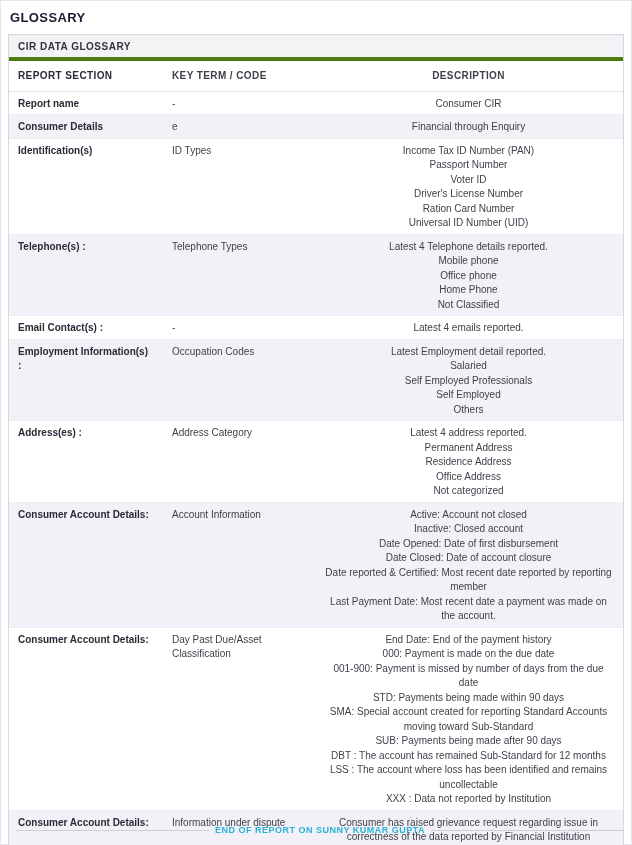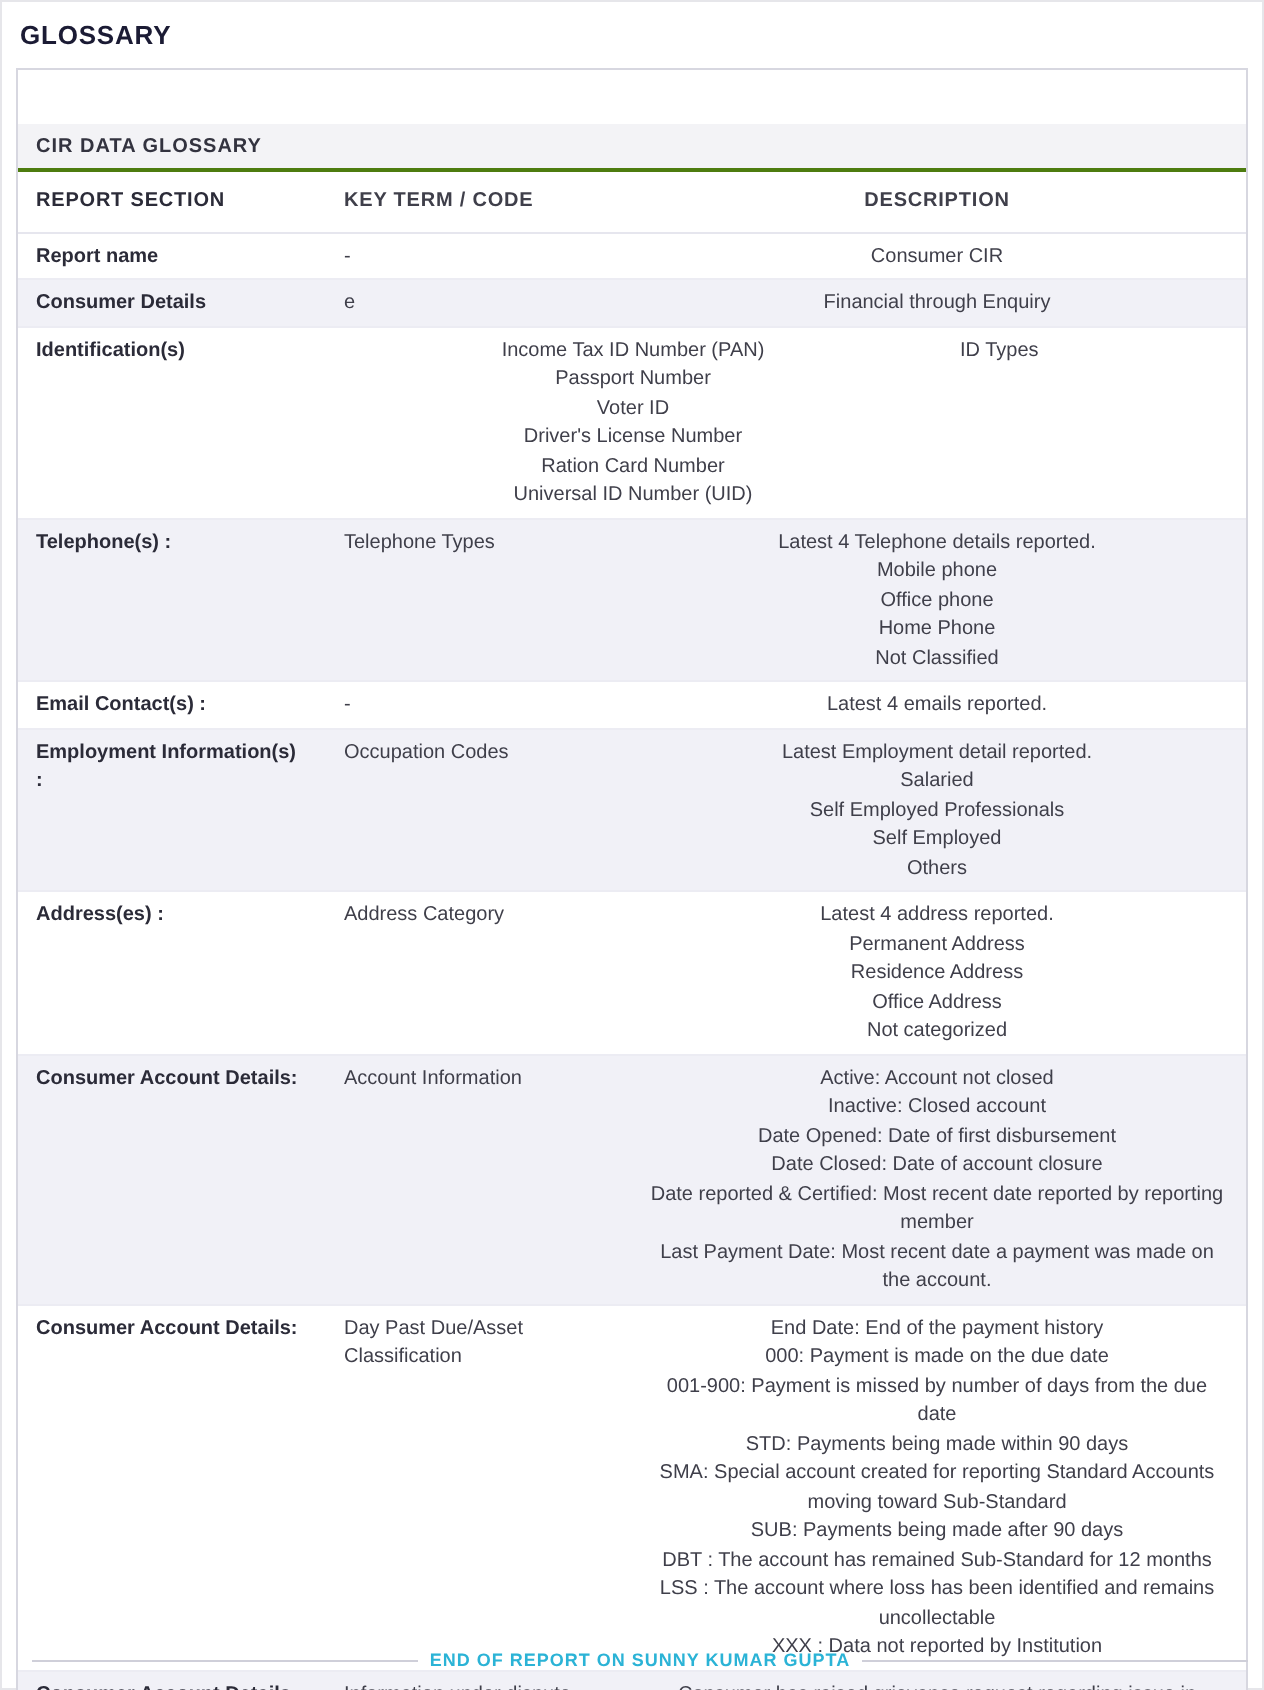--- a/index.html
+++ b/index.html
@@ -19,27 +19,26 @@
     color: #1b1b34;
     letter-spacing: 0.4px;
     margin: 4px 0 9px 2px;
   }
   .glossary-box {
     border: 1px solid #d7d7e0;
     background: #ffffff;
   }
   .glossary-header {
     background: #f3f3f6;
-    border-bottom: 2px solid #4d7c0f;
+    border-bottom: 4px solid #4d7c0f;
     padding: 6px 9px 5px 9px;
     font-size: 10px;
     font-weight: bold;
     color: #33333f;
     letter-spacing: 0.5px;
-    margin-top: 27px;
   }
   .thead { display: flex; border-bottom: 1px solid #e6e6ee; background: #ffffff; }
   .th {
     font-size: 8px;
     font-weight: bold;
     color: #2bb3d6;
     letter-spacing: 0.4px;
     text-transform: uppercase;
     padding-top: 8px !important;
     padding-bottom: 7px !important;
@@ -104,29 +103,29 @@
       <div class="trow">
         <div class="cell c1">Consumer Details</div>
         <div class="cell c2">e</div>
         <div class="cell c3">
             <div class="desc-line">Financial through Enquiry</div>
           </div>
       </div>
 
       <div class="trow">
         <div class="cell c1">Identification(s)</div>
+        <div class="cell c2">ID Types</div>
         <div class="cell c3">
             <div class="desc-line">Income Tax ID Number (PAN)</div>
             <div class="desc-line">Passport Number</div>
             <div class="desc-line">Voter ID</div>
             <div class="desc-line">Driver's License Number</div>
             <div class="desc-line">Ration Card Number</div>
             <div class="desc-line">Universal ID Number (UID)</div>
           </div>
-        <div class="cell c2">ID Types</div>
       </div>
 
       <div class="trow">
         <div class="cell c1">Telephone(s) :</div>
         <div class="cell c2">Telephone Types</div>
         <div class="cell c3">
             <div class="desc-line">Latest 4 Telephone details reported.</div>
             <div class="desc-line">Mobile phone</div>
             <div class="desc-line">Office phone</div>
             <div class="desc-line">Home Phone</div>

